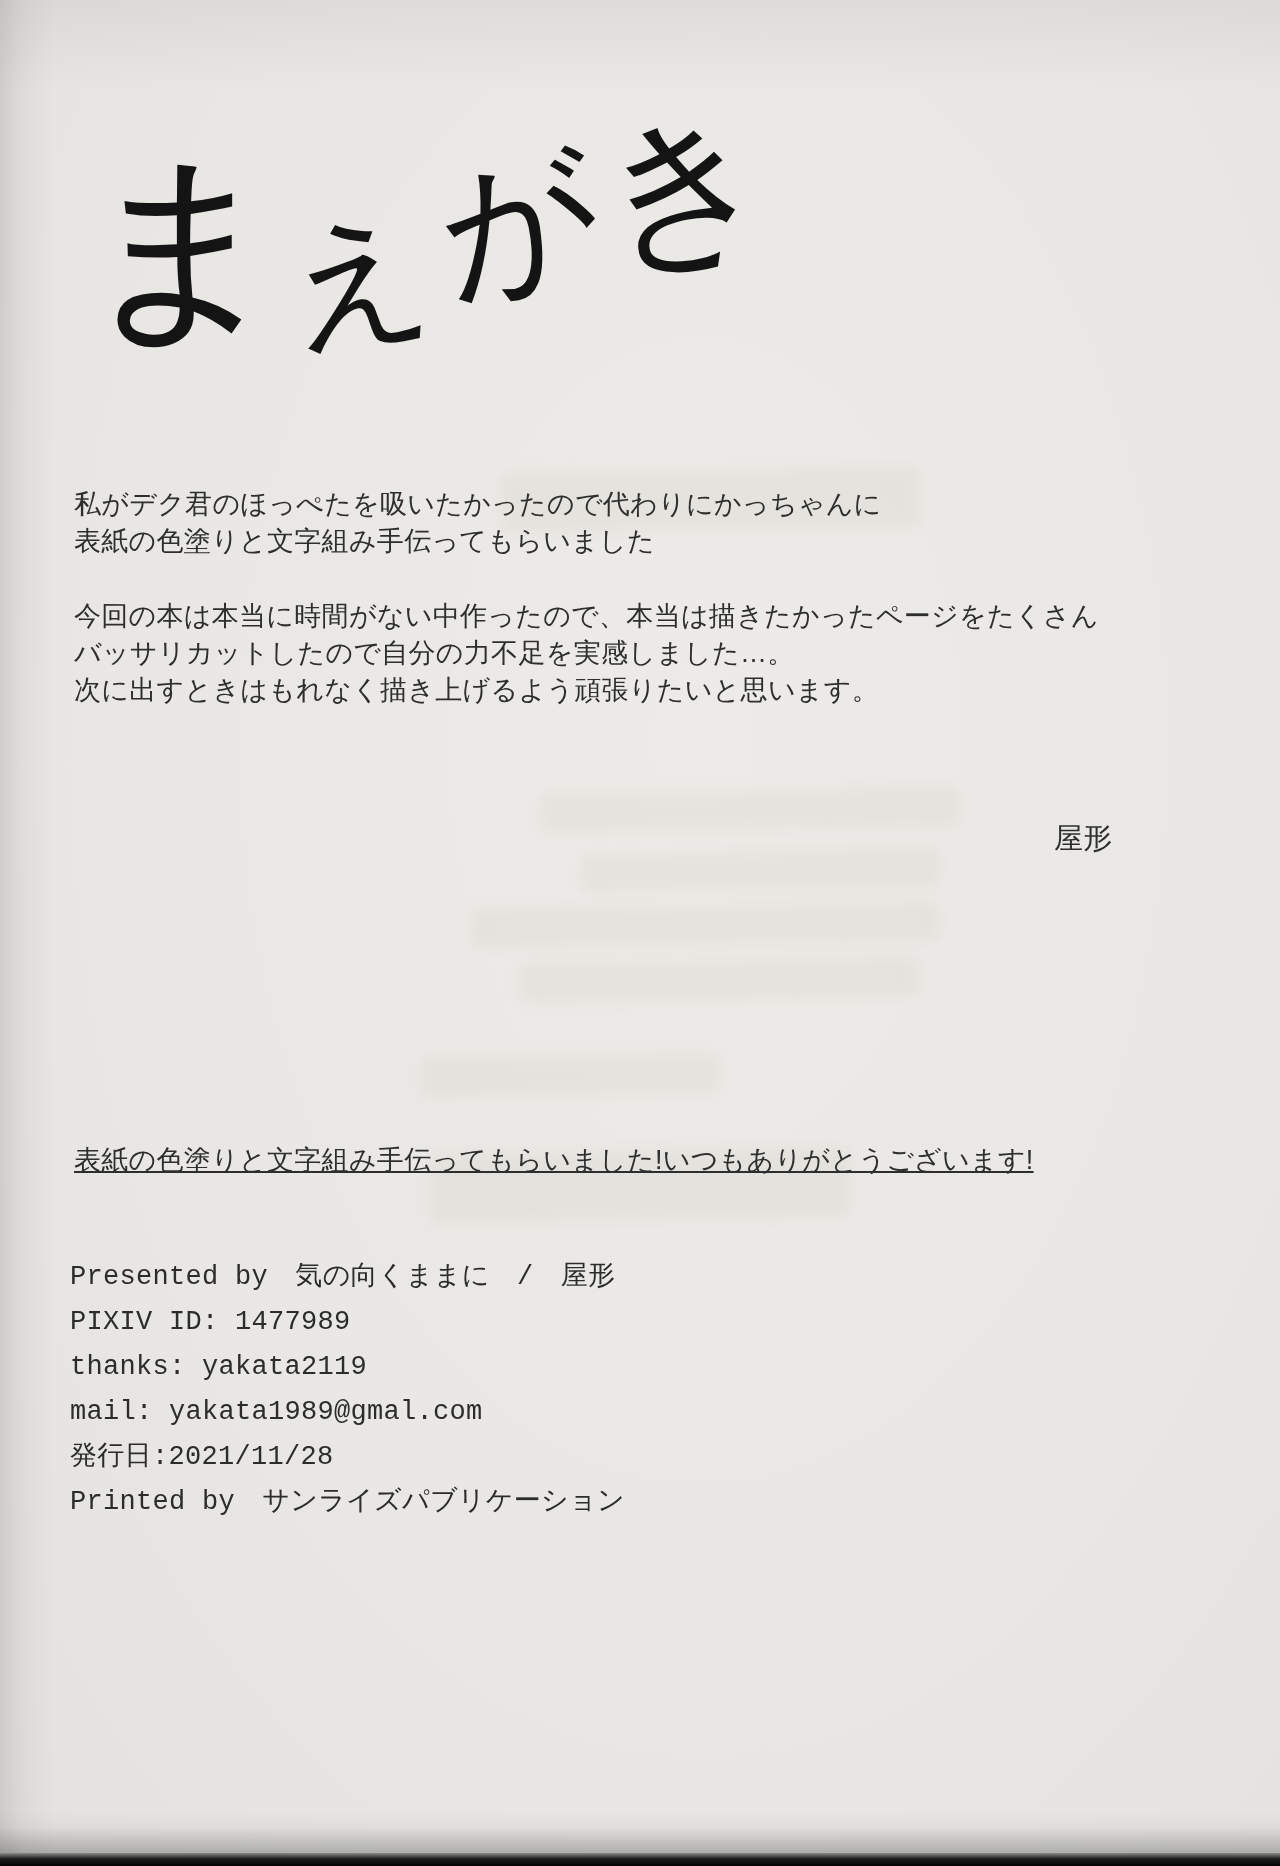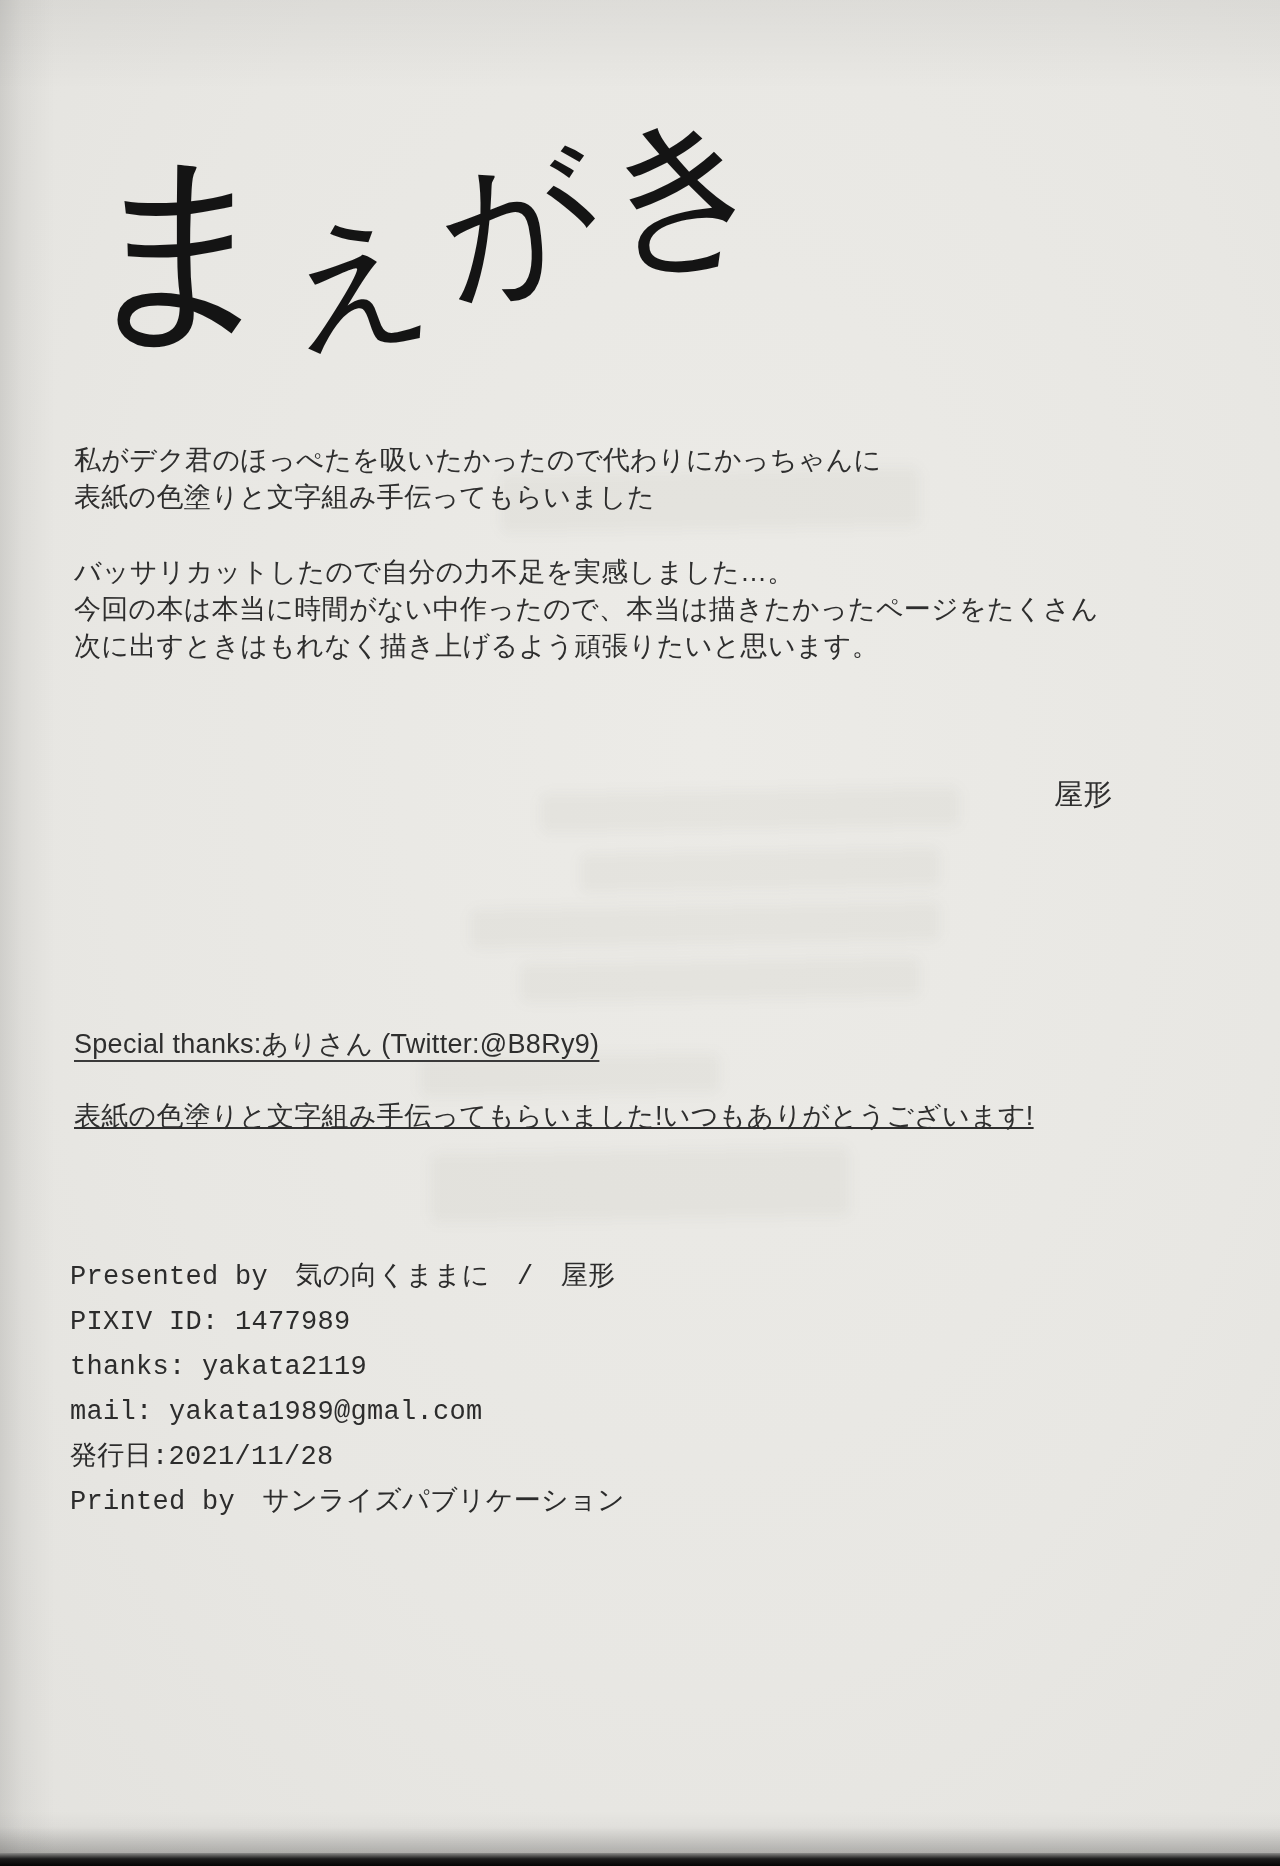--- a/index.html
+++ b/index.html
@@ -57,20 +57,21 @@
   .tc4 { font-size: 165px; transform: translateY(-2px) rotate(-11deg); margin-left: 2px; }
 
   
   .txt {
     position: absolute;
     font-size: 27px;
     line-height: 37px;
     letter-spacing: 0.3px;
     color: #2e2e2e;
     white-space: nowrap;
+    margin-top: 44px;
   }
   .para1 { left: 74px; top: 442px; }
   .para2 { left: 74px; top: 554px; }
   .thanks-line { left: 70px; top: 733px; }
   .signature { left: 1054px; top: 776px; font-size: 29px; }
 
   .special-thanks {
     left: 74px; top: 1026px;
     text-decoration: underline;
     text-decoration-thickness: 2px;
@@ -133,29 +134,28 @@
   <div class="title-wrap">
     <span class="tc tc1">ま</span><span class="tc tc2">え</span><span class="tc tc3">が</span><span class="tc tc4">き</span>
   </div>
 
   <div class="txt para1">
     <div>私がデク君のほっぺたを吸いたかったので代わりにかっちゃんに</div>
     <div>表紙の色塗りと文字組み手伝ってもらいました</div>
   </div>
 
   <div class="txt para2">
+    <div>今回の本は本当に時間がない中作ったので、本当は描きたかったページをたくさん</div>
     <div>バッサリカットしたので自分の力不足を実感しました…。</div>
-    <div>今回の本は本当に時間がない中作ったので、本当は描きたかったページをたくさん</div>
     <div>次に出すときはもれなく描き上げるよう頑張りたいと思います。</div>
   </div>
 
 
   <div class="txt signature">屋形</div>
 
-  <div class="txt special-thanks">Special thanks:ありさん (Twitter:@B8Ry9)</div>
   <div class="txt special-note">表紙の色塗りと文字組み手伝ってもらいました!いつもありがとうございます!</div>
 
   <div class="credits">
     <div class="credit-line">Presented by　気の向くままに　/　屋形</div>
     <div class="credit-line">PIXIV ID: 1477989</div>
     <div class="credit-line">thanks: yakata2119</div>
     <div class="credit-line">mail: yakata1989@gmal.com</div>
     <div class="credit-line">発行日:2021/11/28</div>
     <div class="credit-line">Printed by　サンライズパブリケーション</div>
   </div>

